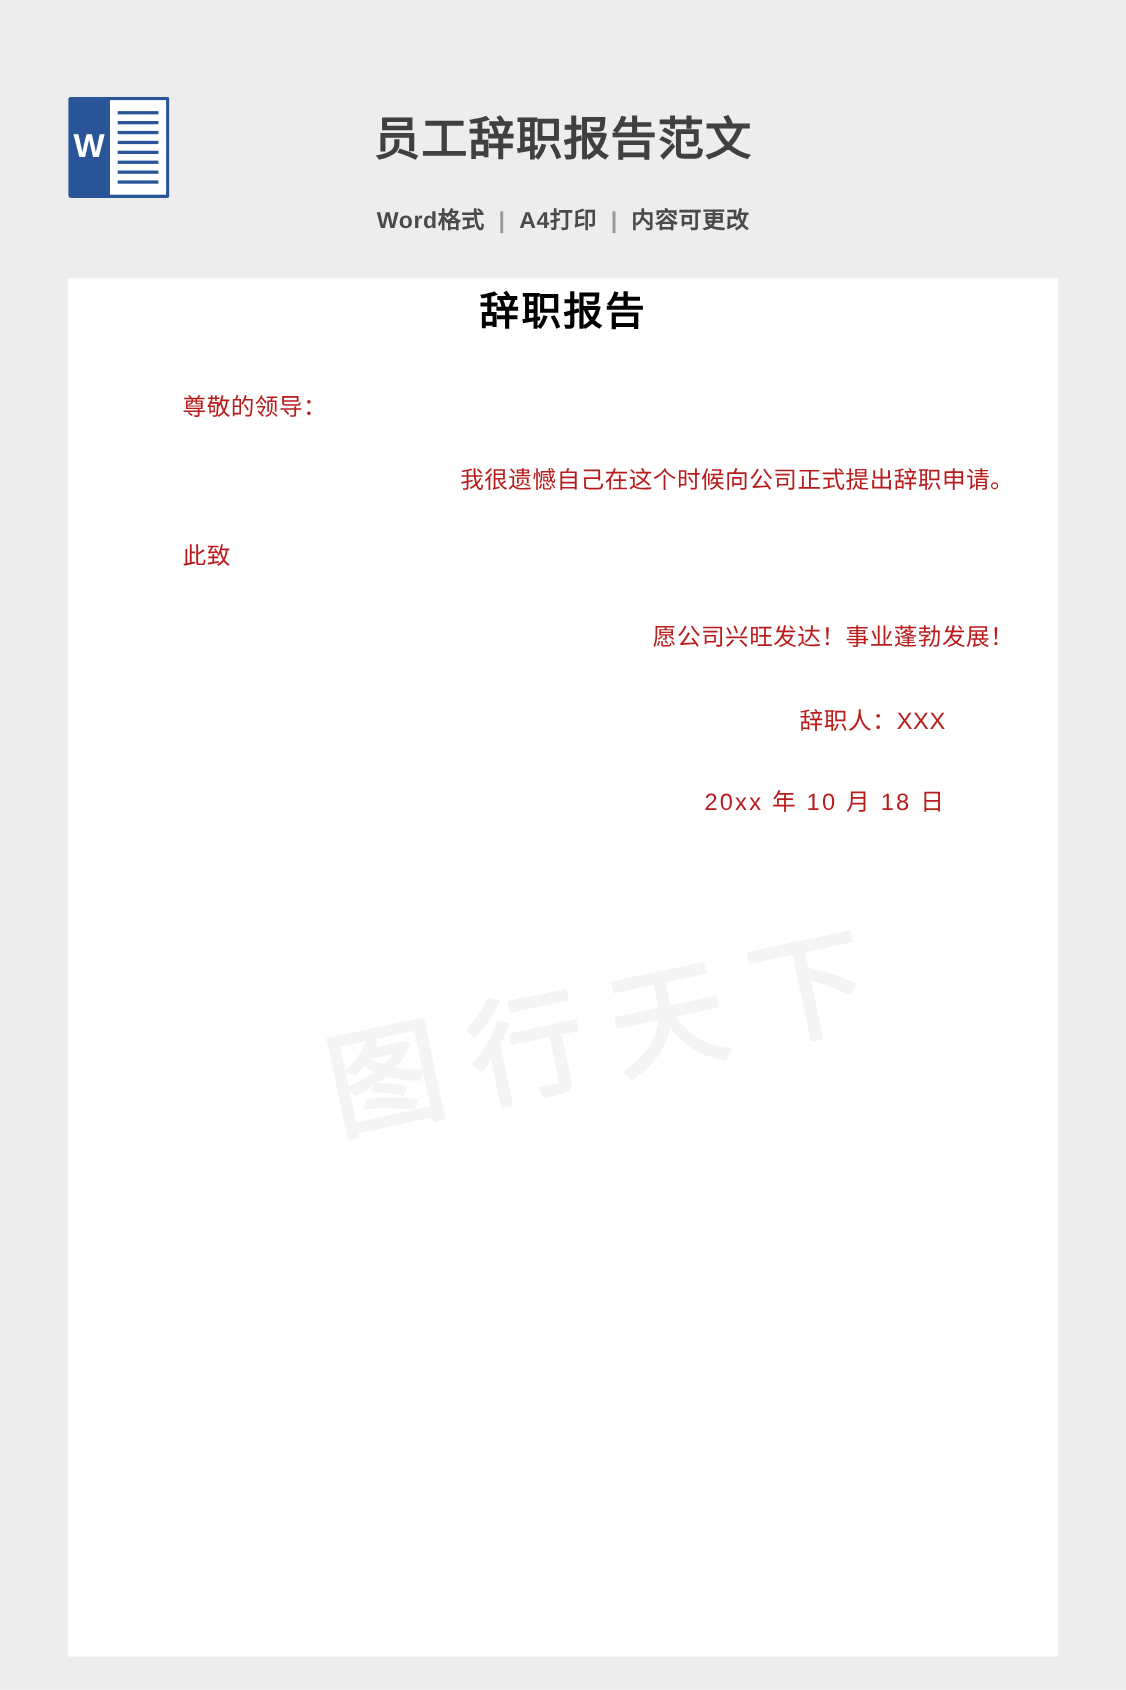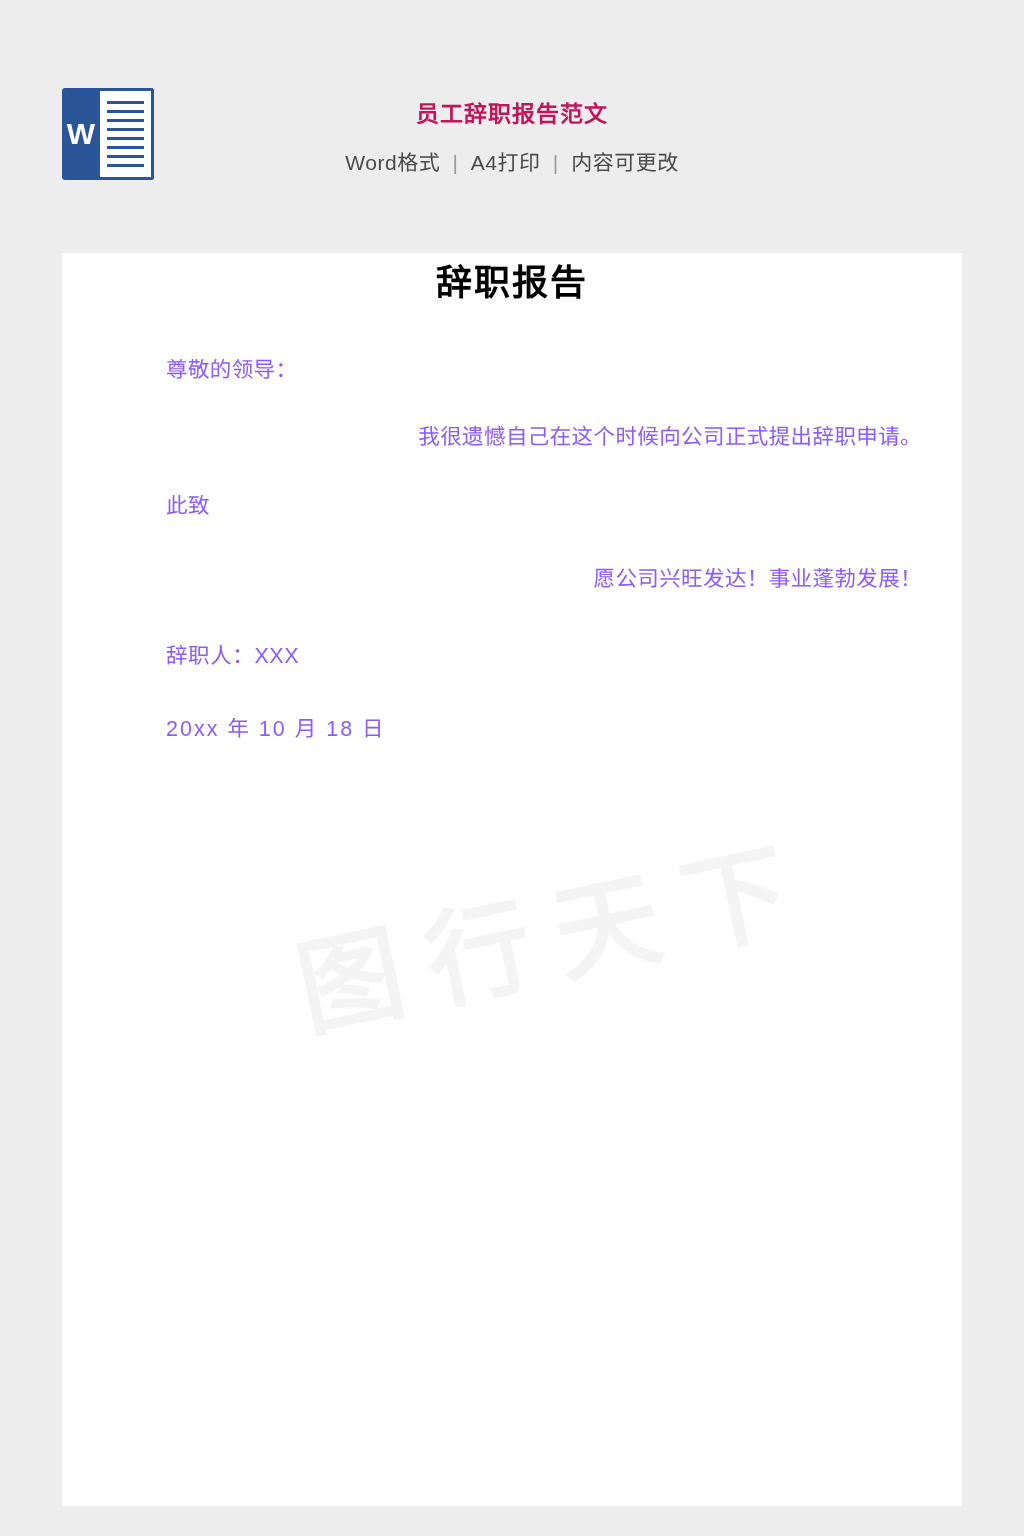--- a/index.html
+++ b/index.html
@@ -81,31 +81,32 @@
 
   .header-text {
     position: absolute;
     left: 0;
     top: 0;
     width: 1024px;
     text-align: center;
     padding-top: 100px;
   }
   .header-title {
-    font-size: 23px;
-    color: #be185d;
+    font-size: 42px;
+    color: #404040;
     font-weight: bold;
     letter-spacing: 1px;
     line-height: 1.3;
   }
   .header-sub {
-    margin-top: 16px;
+    margin-top: 28px;
     font-size: 21px;
     color: #4a4a4a;
     letter-spacing: 0.5px;
+    font-weight: bold;
   }
   .header-sub .sep {
     color: #9a9a9a;
     padding: 0 6px;
   }
 
   
   .page {
     position: absolute;
     left: 62px;
@@ -140,21 +141,21 @@
     color: #000000;
     letter-spacing: 2px;
     font-family: "DejaVu Sans", "Liberation Sans", sans-serif;
   }
 
   .doc-body {
     position: relative;
     padding: 0 40px 0 104px;
     margin-top: 44px;
     font-size: 21.5px;
-    color: #8b5cf6;
+    color: #b91c1c;
     line-height: 2.0;
     letter-spacing: 0.4px;
   }
   .p {
     margin: 0 0 24px 0;
   }
   .p.indent {
     text-indent: 2em;
     margin-bottom: 26px;
     text-align: right;
@@ -163,21 +164,21 @@
     text-indent: 2em;
     margin-bottom: 30px;
     line-height: 2.05;
   }
   .p.tight {
     margin-bottom: 30px;
   }
   .sign-block {
     margin-top: 34px;
     padding-right: 62px;
-    text-align: left;
+    text-align: right;
   }
   .sign-line {
     margin-bottom: 30px;
     font-size: 21.5px;
     letter-spacing: 0.6px;
   }
   .date-line {
     font-size: 21.5px;
     letter-spacing: 2px;
   }

